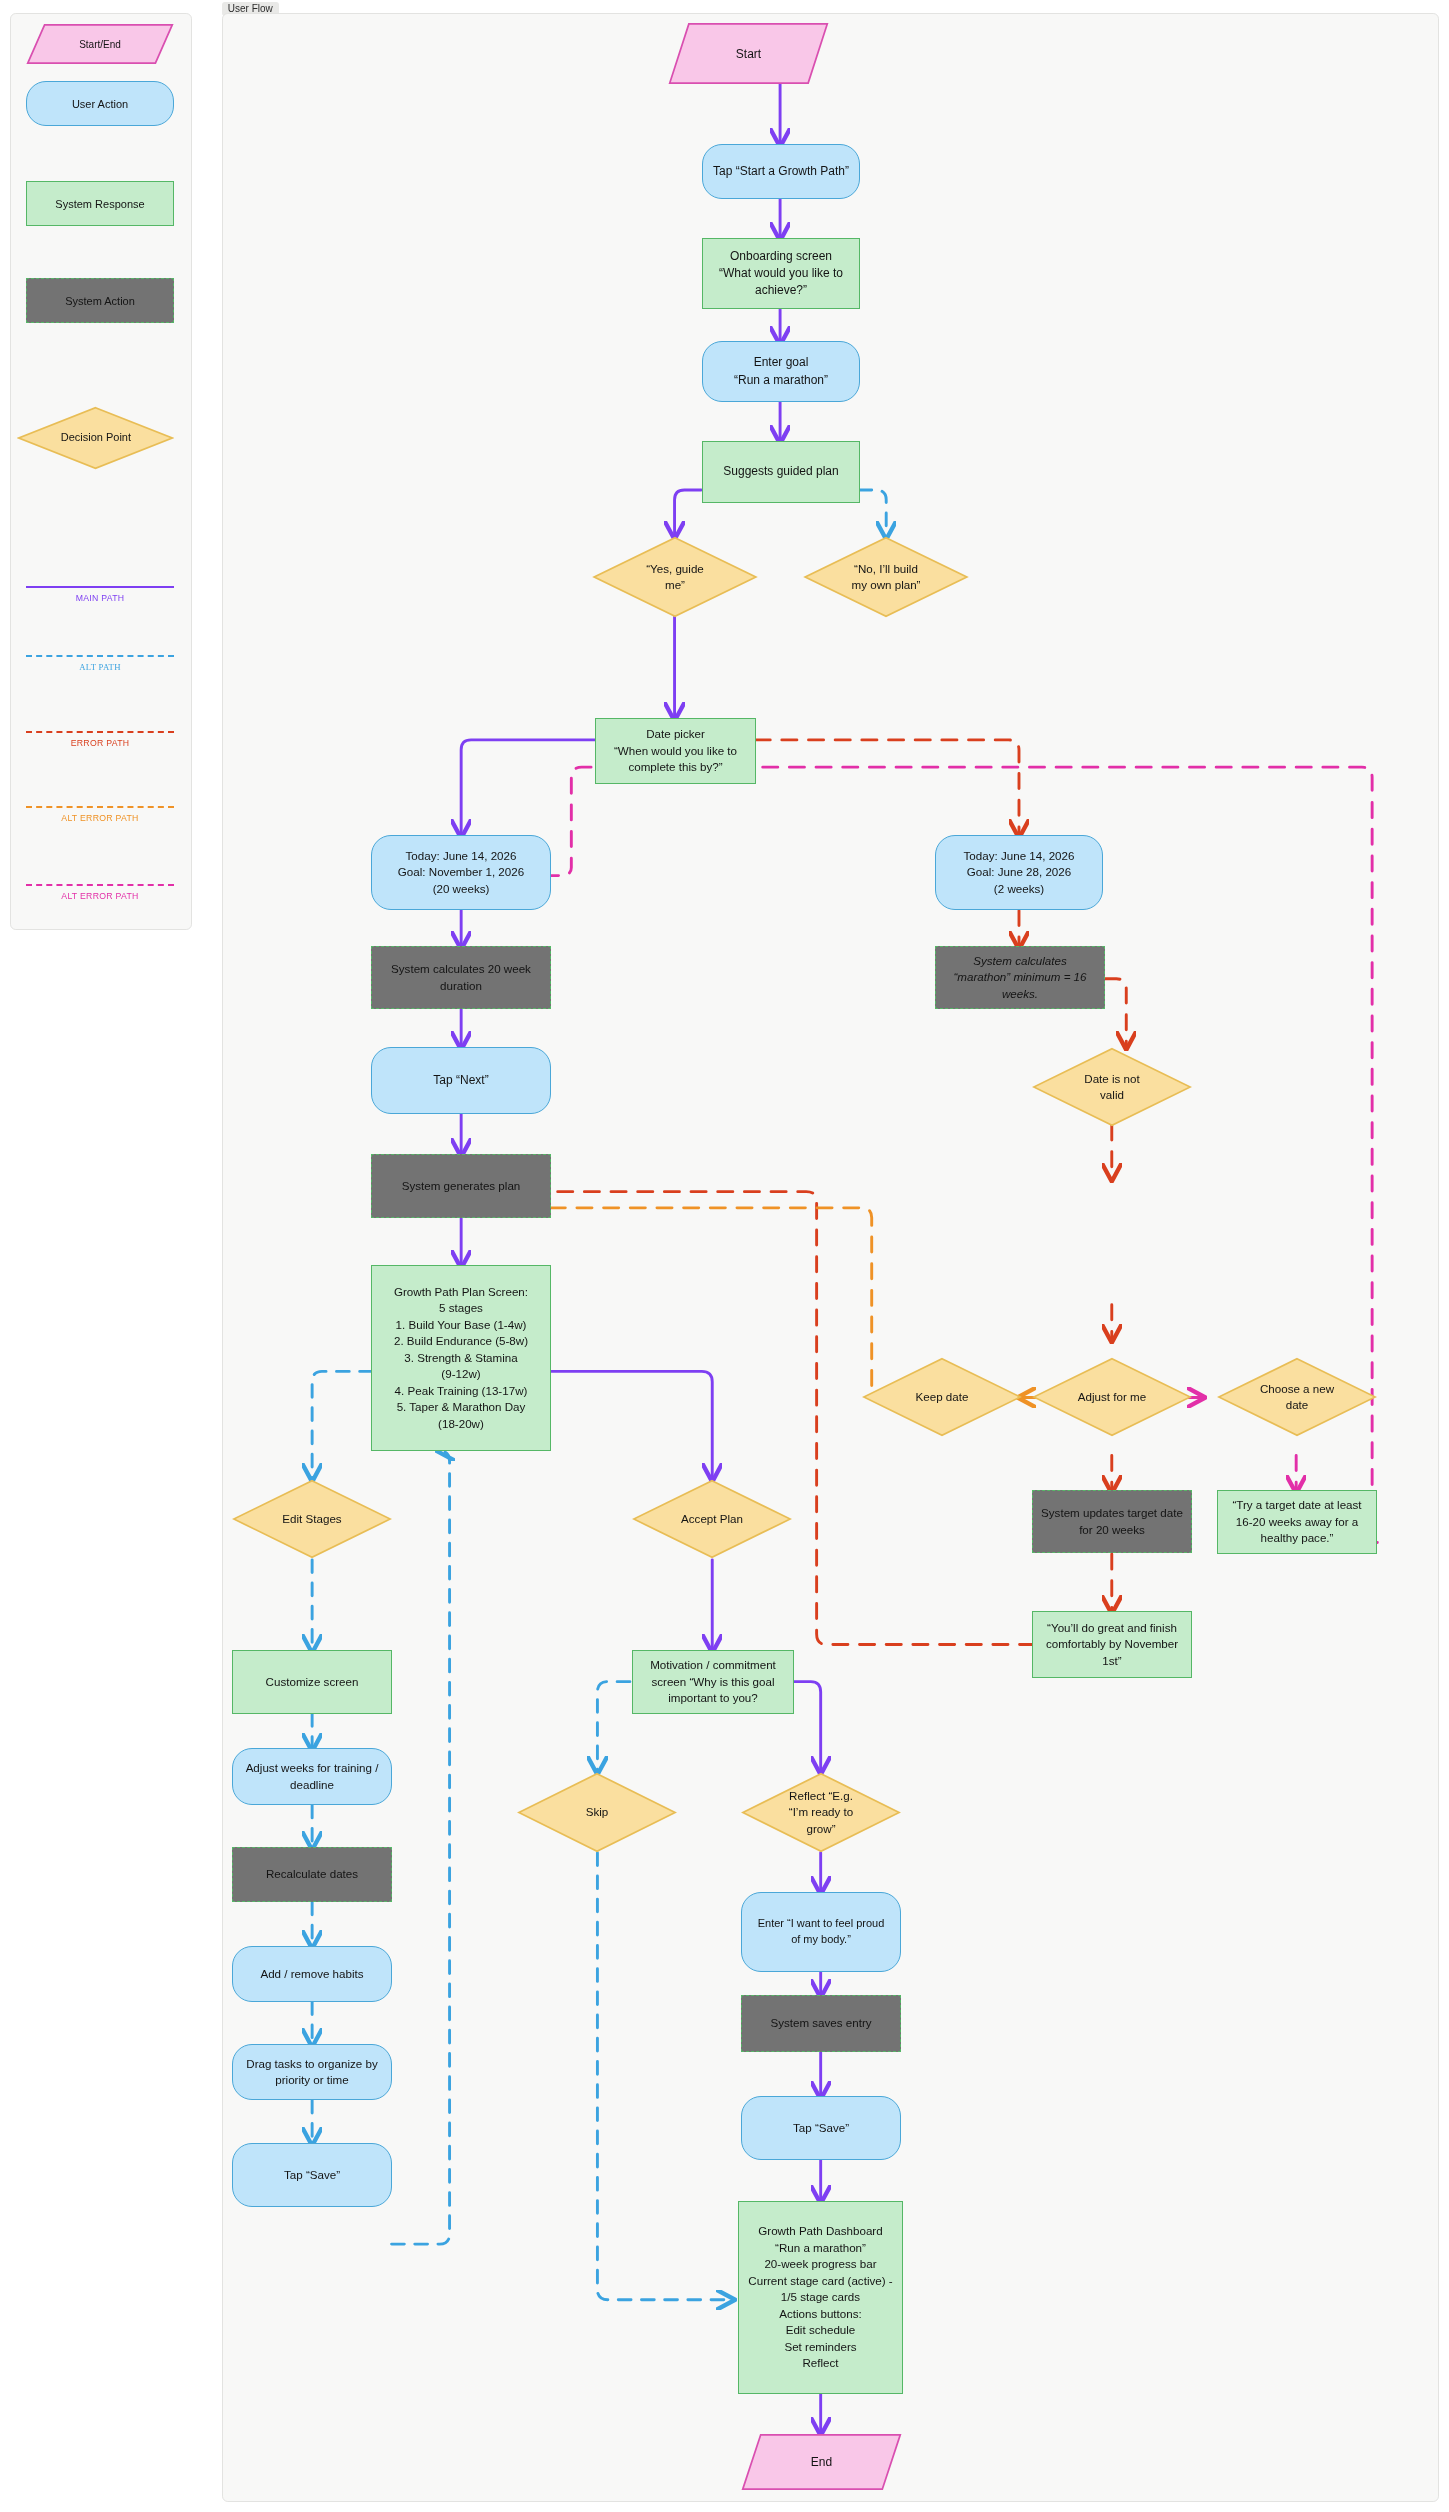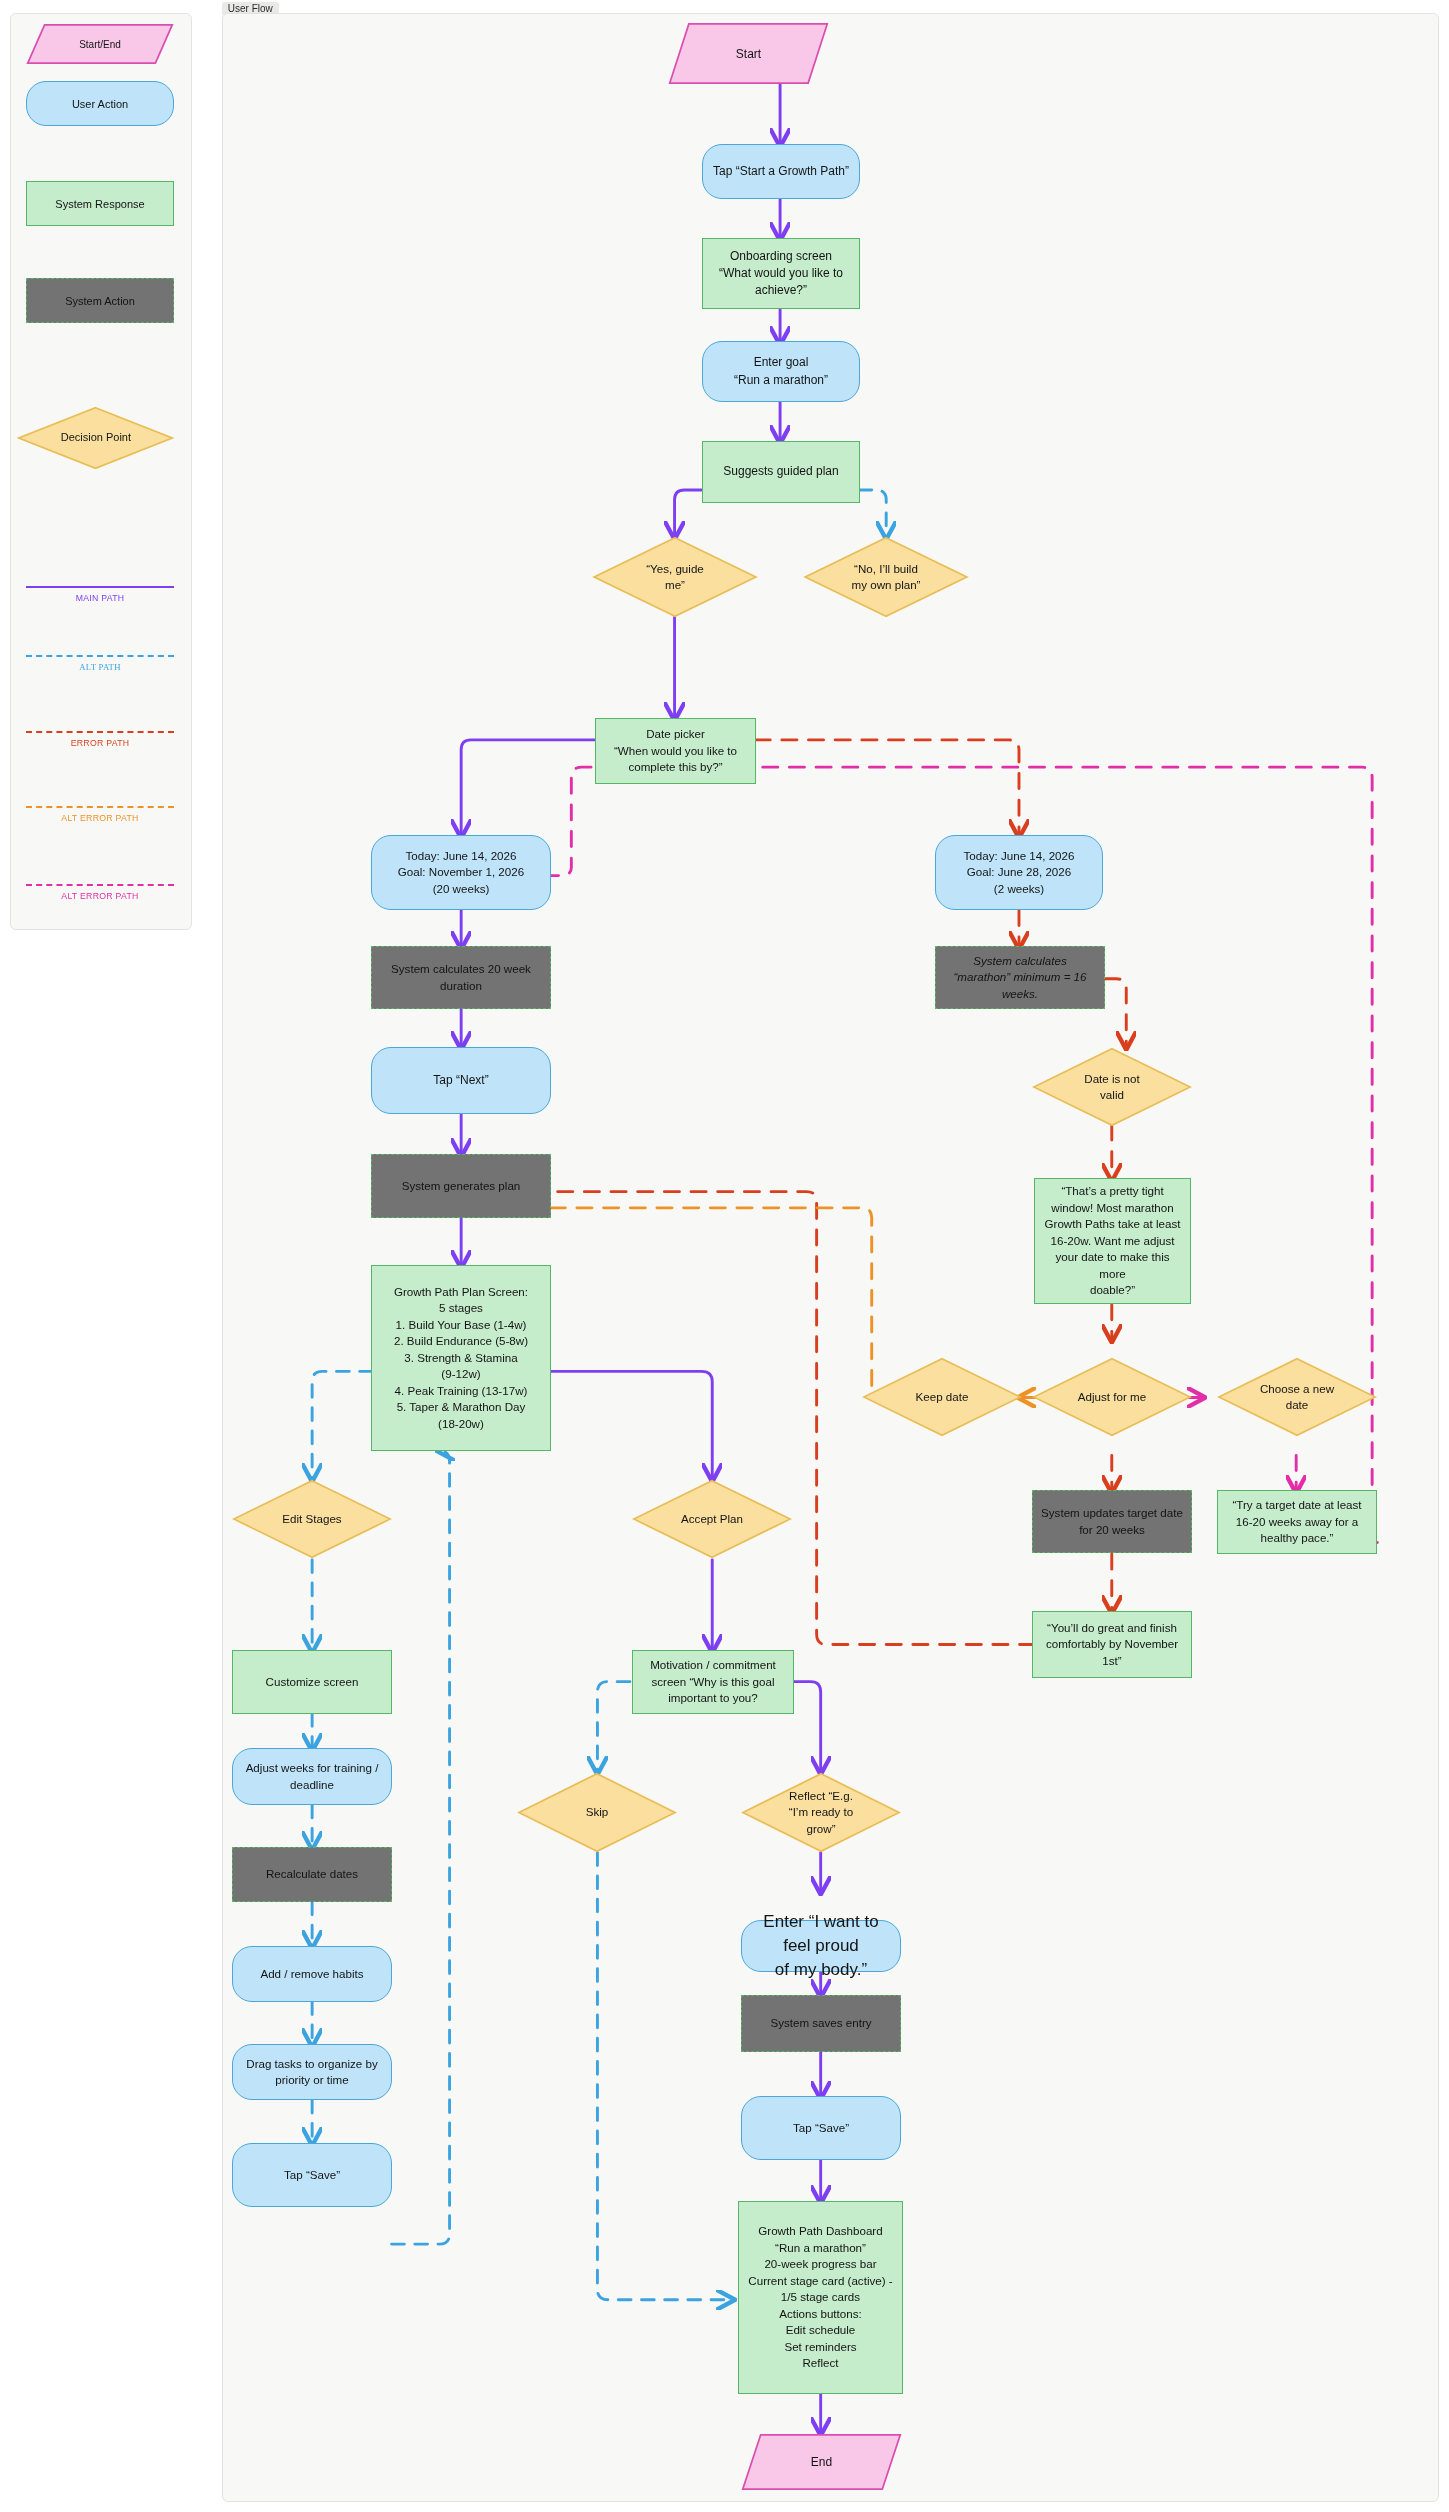--- a/index.html
+++ b/index.html
@@ -265,28 +265,20 @@
       <polygon points="138,3 273,69 138,135 3,69" fill="#fadf9f" stroke="#e8bd55" stroke-width="3"></polygon>
     </svg>
     <div class="lbl" style="font-size:11.6px;">Date is not
 valid</div>
   </div>
 
   <div class="node n-act" style="left:371px;top:1154px;width:180px;height:64px;font-size:11.6px;">
     <span class="lbl">System generates plan</span>
   </div>
 
-  <div class="node n-sys" style="left:1034px;top:1178px;width:157px;height:126px;font-size:11.6px;">
-    <span class="lbl">“That’s a pretty tight
-window! Most marathon
-Growth Paths take at least
-16-20w. Want me adjust
-your date to make this more
-doable?”</span>
-  </div>
 
   <div class="node n-sys" style="left:371px;top:1265px;width:180px;height:186px;font-size:11.6px;">
     <span class="lbl">Growth Path Plan Screen:
 5 stages
 1. Build Your Base (1-4w)
 2. Build Endurance (5-8w)
 3. Strength &amp; Stamina
 (9-12w)
 4. Peak Training (13-17w)
 5. Taper &amp; Marathon Day
@@ -374,21 +366,21 @@
     </svg>
     <div class="lbl" style="font-size:11.6px;">Reflect “E.g.
 “I’m ready to
 grow”</div>
   </div>
 
   <div class="node n-act" style="left:232px;top:1847px;width:160px;height:55px;font-size:11.6px;">
     <span class="lbl">Recalculate dates</span>
   </div>
 
-  <div class="node n-user" style="left:741px;top:1892px;width:160px;height:52px;font-size:17px;margin-top:28px;">
+  <div class="node n-user" style="left:741px;top:1892px;width:160px;height:80px;font-size:11px;">
     <span class="lbl">Enter “I want to feel proud
 of my body.”</span>
   </div>
 
   <div class="node n-user" style="left:232px;top:1946px;width:160px;height:56px;font-size:11.6px;">
     <span class="lbl">Add / remove habits</span>
   </div>
 
   <div class="node n-act" style="left:741px;top:1995px;width:160px;height:57px;font-size:11.6px;">
     <span class="lbl">System saves entry</span>

